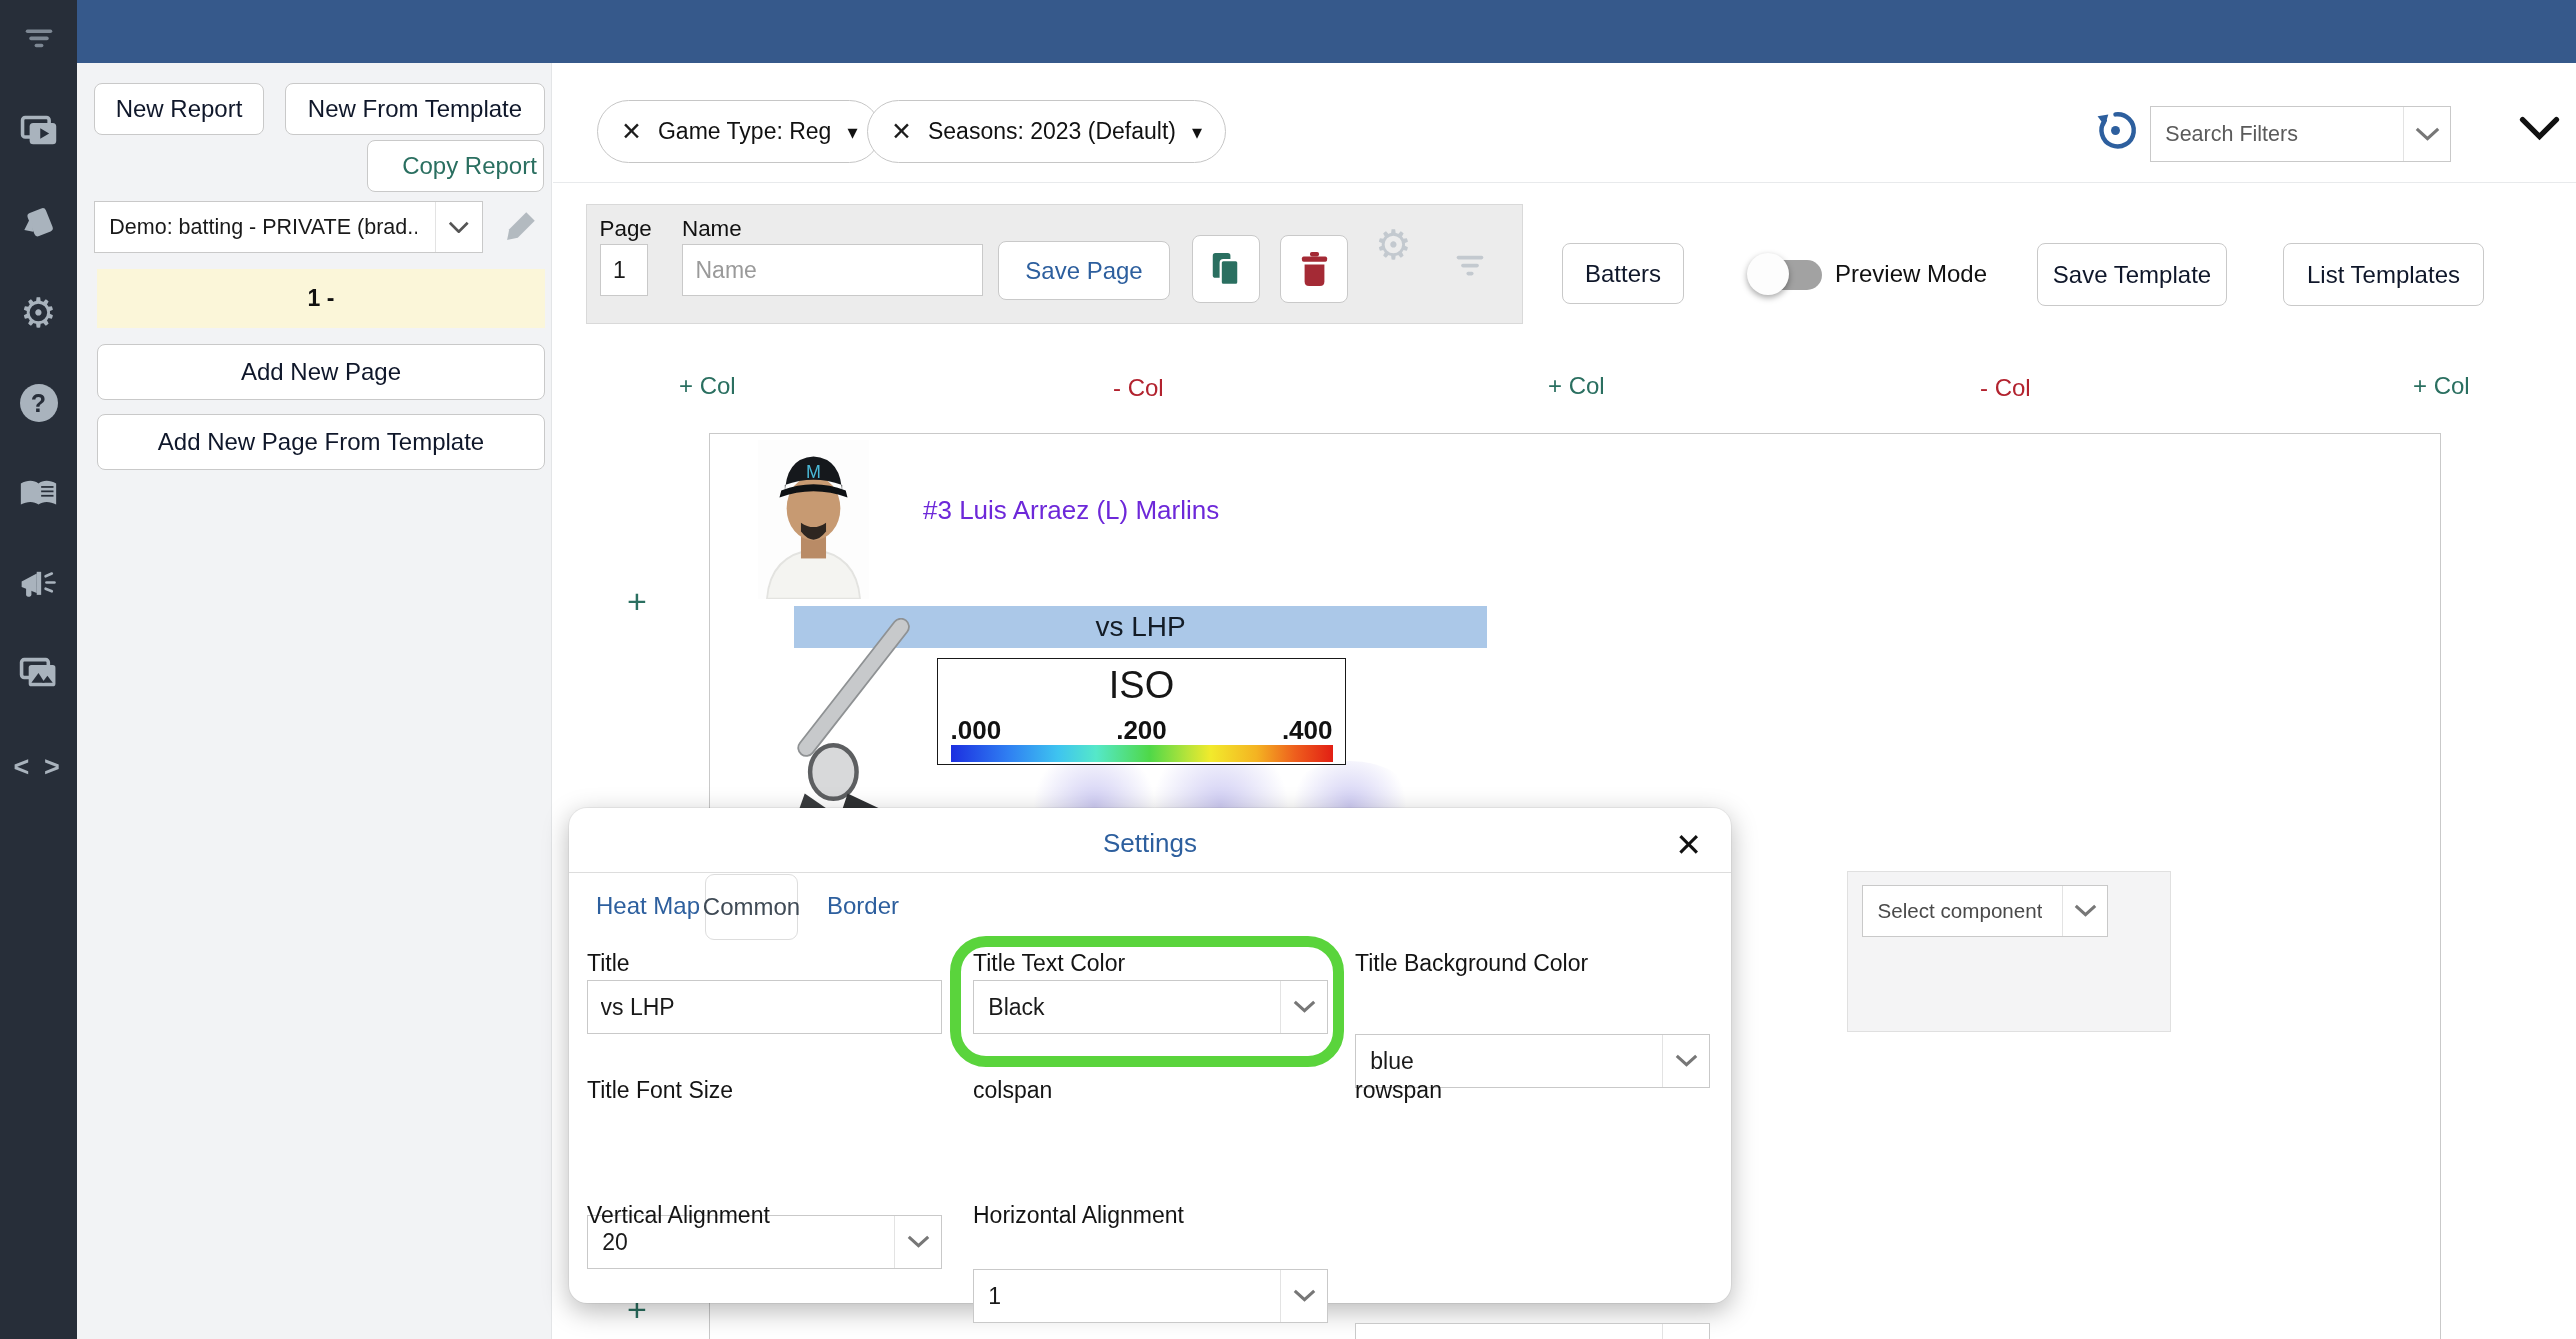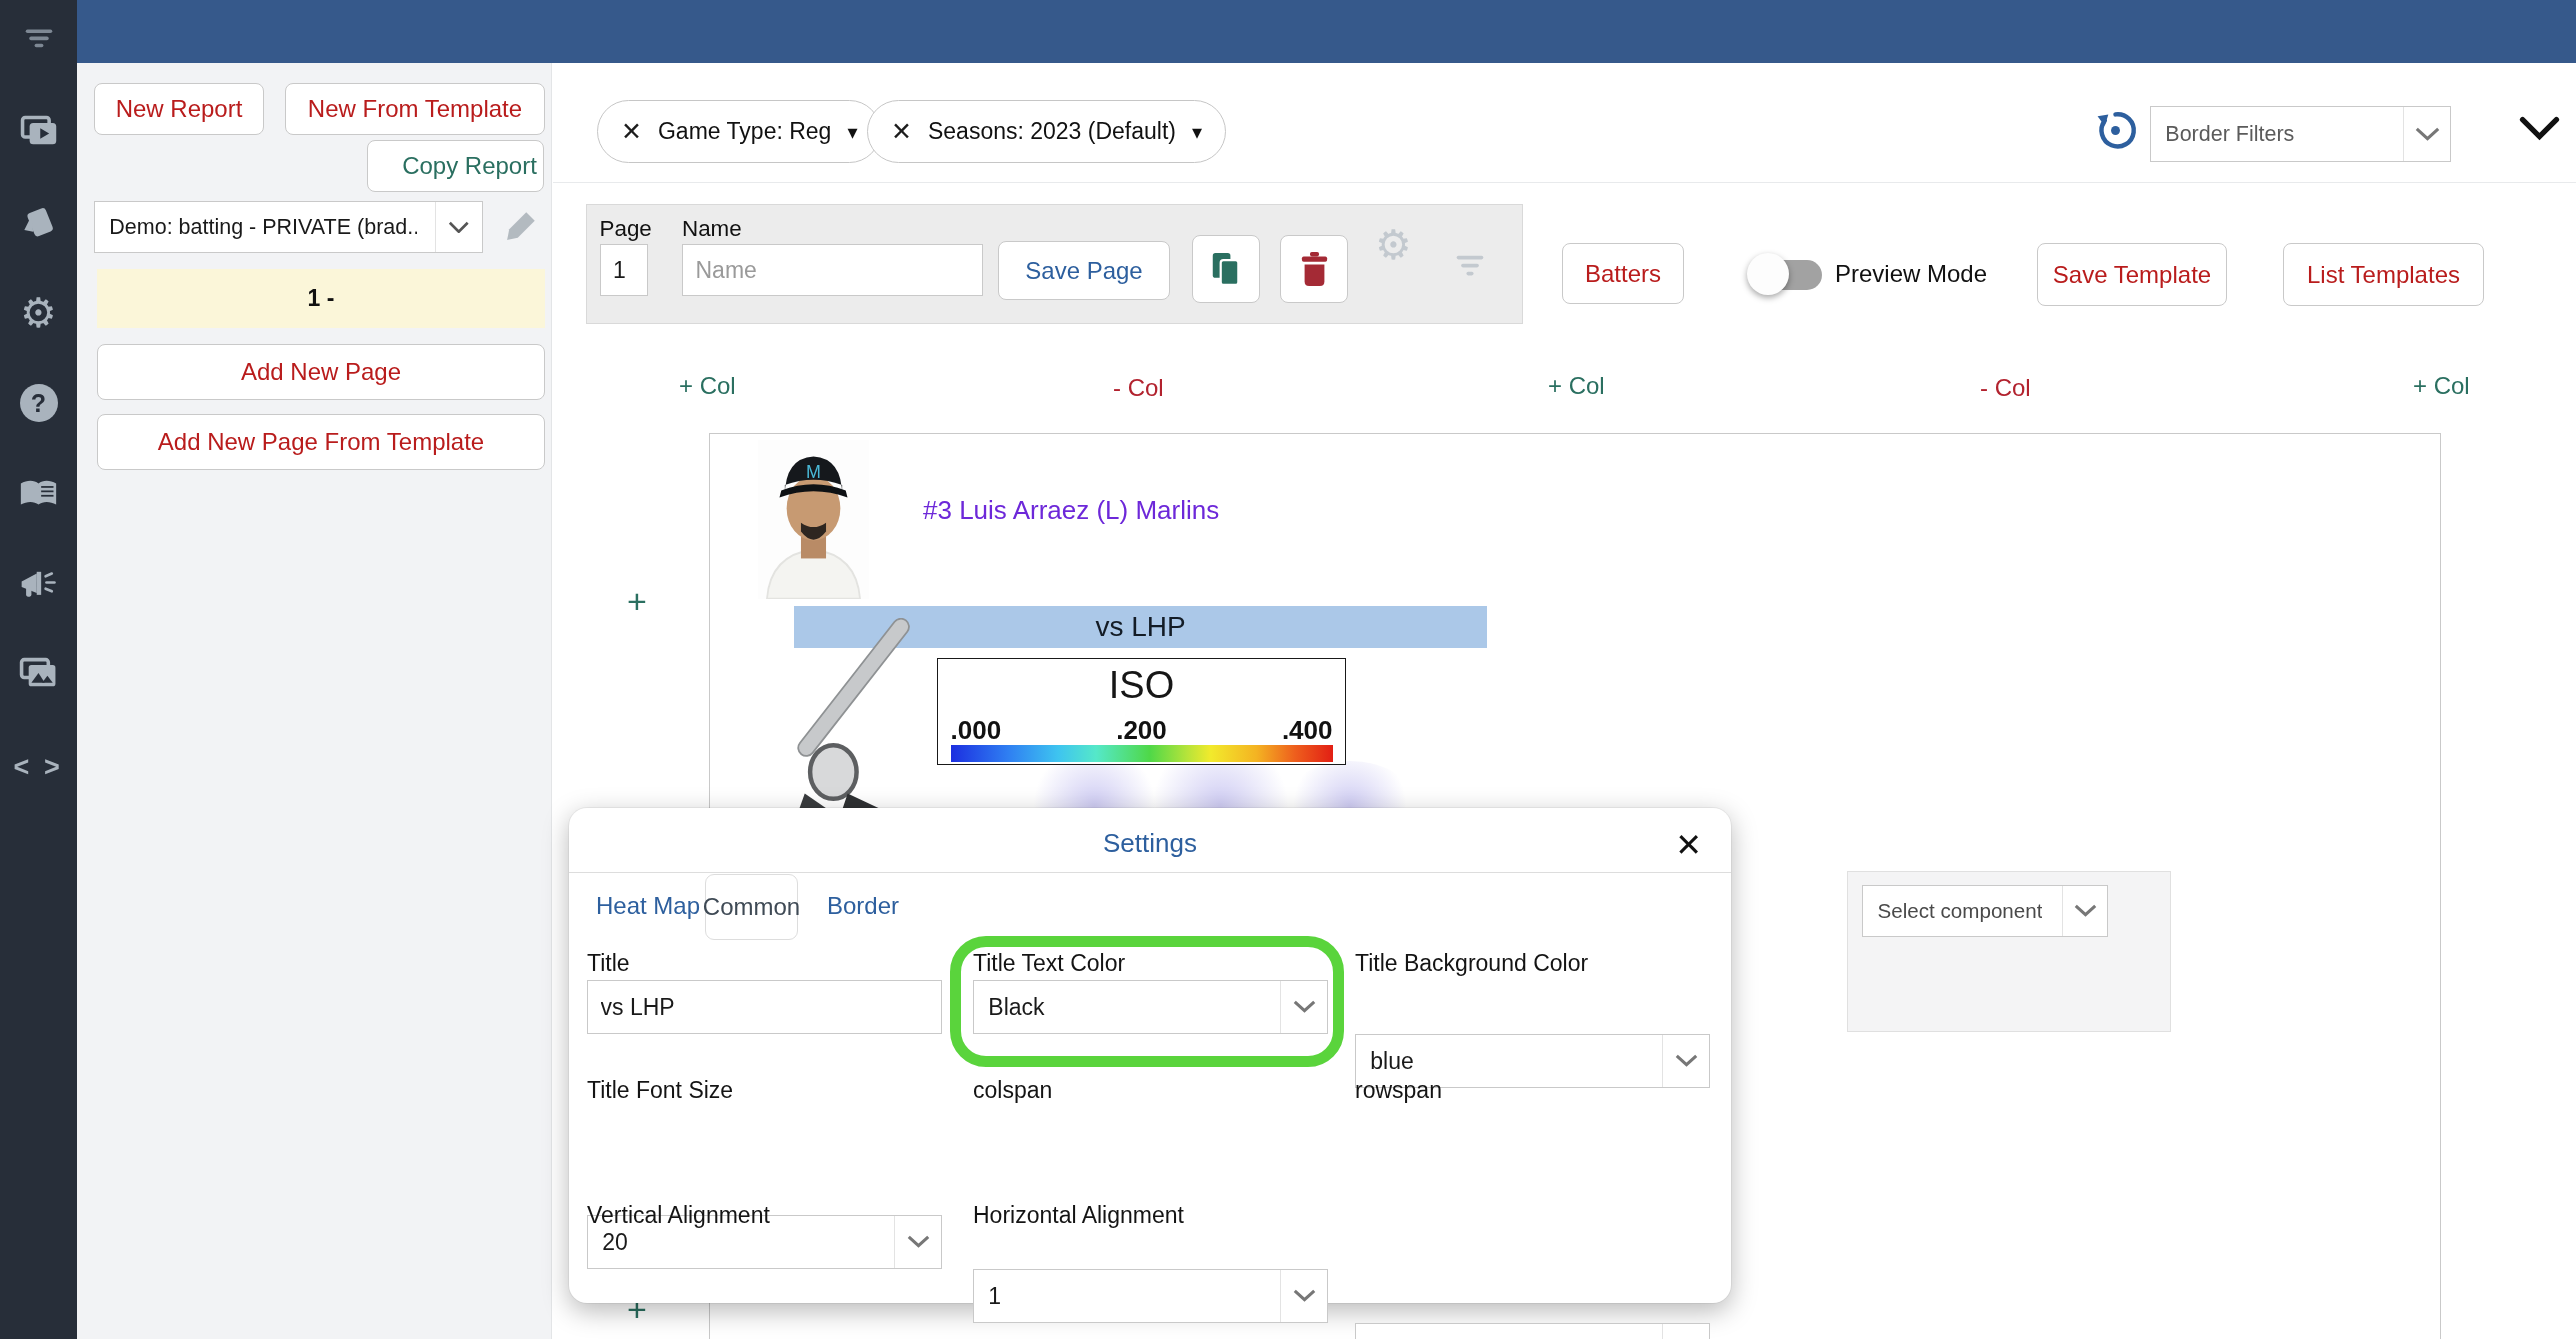--- a/index.html
+++ b/index.html
@@ -7,21 +7,21 @@
   #app{position:relative;width:2576px;height:1340px;overflow:hidden;background:#ffffff;}
   .abs{position:absolute;}
   
   #sidebar{left:0;top:0;width:77px;height:1340px;background:#272e39;z-index:60;}
   .sb-icon{position:absolute;left:0;width:77px;height:50px;display:flex;align-items:center;justify-content:center;color:#a9b3bd;}
   .sb-icon svg{display:block;}
   
   #topbar{left:77px;top:0;width:2499px;height:63px;background:#36598b;z-index:55;}
   
   #leftpanel{left:77px;top:63px;width:475px;height:1277px;background:#f2f3f5;border-right:0.9px solid #e3e5e7;z-index:40;}
-  .btn{display:flex;align-items:center;justify-content:center;background:#fff;border:0.9px solid #c9c9c9;border-radius:8px;font-size:24px;color:#b91c1c;cursor:pointer;}
+  .btn{display:flex;align-items:center;justify-content:center;background:#fff;border:0.9px solid #c9c9c9;border-radius:8px;font-size:24px;color:#0f172a;cursor:pointer;}
   .btn.teal{color:#2a6f60;}
   .btn.blue{color:#2d5f9e;}
   
   .sel{position:relative;background:#fff;border:0.9px solid #c9c9c9;display:flex;align-items:center;}
   .sel .val{padding-left:14.3px;font-size:23px;color:#1a1a1a;white-space:nowrap;overflow:hidden;}
   .sel .chev{position:absolute;right:0;top:0;bottom:0;width:47px;border-left:0.9px solid #e3e3e3;display:flex;align-items:center;justify-content:center;}
   .txt{background:#fff;border:0.9px solid #c9c9c9;font-size:23px;color:#1a1a1a;padding:0 12.5px;}
   .txt::placeholder{color:#9a9a9a;}
   
   .chip{display:flex;align-items:center;gap:16px;background:#fff;border:0.9px solid #c6c6c6;border-radius:32px;padding:0 23px;height:63px;}
@@ -171,21 +171,21 @@
   </div>
 
   <div class="abs" style="left:2094px;top:109px;z-index:6;">
     <svg width="43" height="43" viewBox="0 0 48 48">
         <path d="M12 13 A18 18 0 1 0 24 6" fill="none" stroke="#2d5f9e" stroke-width="5" stroke-linecap="round"></path>
         <path d="M4 8 L16 6 L12 19 Z" fill="#2d5f9e"></path>
         <circle cx="24" cy="24" r="5" fill="#2d5f9e"></circle>
       </svg>
   </div>
   <div class="sel abs" style="left:2150px;top:106px;width:301px;height:56px;z-index:6;">
-    <span class="val" style="font-size:21.5px;color:#5b5b5b;">Border Filters</span>
+    <span class="val" style="font-size:21.5px;color:#5b5b5b;">Search Filters</span>
     <span class="chev">
       <svg class="chevsvg" width="25" height="14.3" viewBox="0 0 28 16">
           <polyline points="2,2 14,13 26,2" fill="none" stroke="#777" stroke-width="3.5"></polyline>
         </svg>
     </span>
   </div>
   <div class="abs" style="left:2519px;top:116px;z-index:6;">
     <svg width="41" height="25" viewBox="0 0 46 28">
         <polyline points="4,4 23,23 42,4" fill="none" stroke="#111" stroke-width="6" stroke-linecap="round"></polyline>
       </svg>

